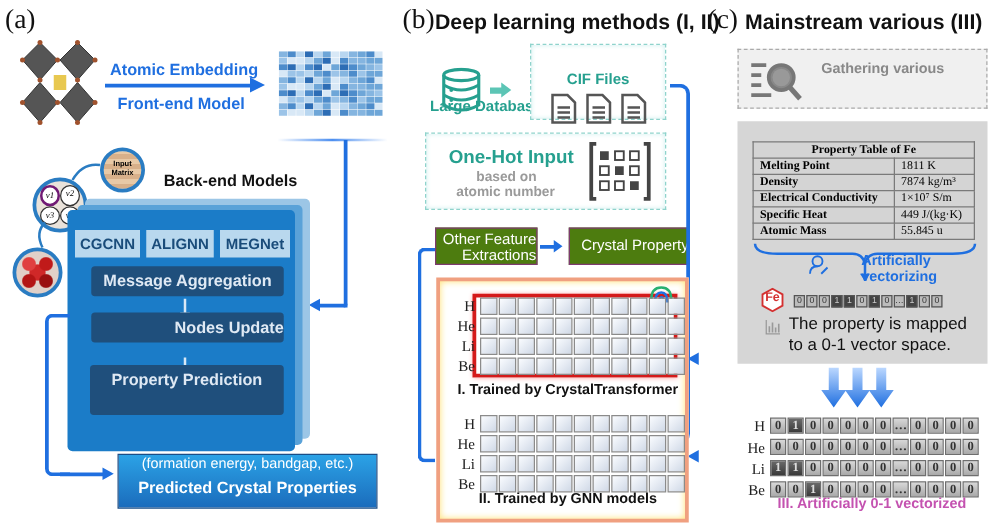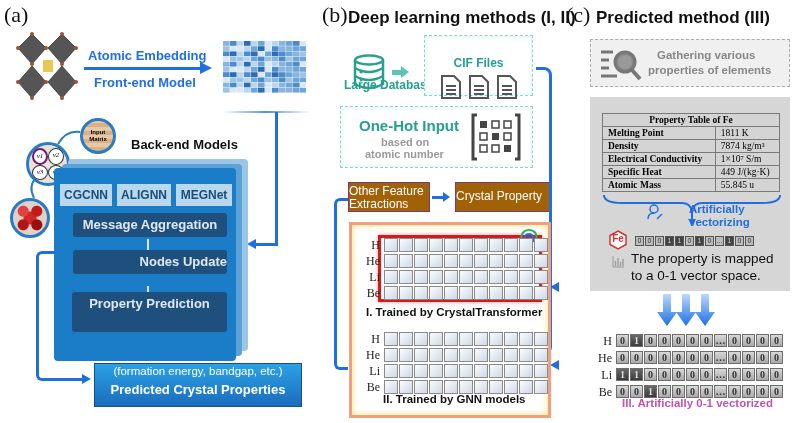--- a/index.html
+++ b/index.html
@@ -6,21 +6,21 @@
   body{width:798px;height:423px;position:relative;overflow:hidden;font-family:"Liberation Sans",sans-serif;}
   .abs{position:absolute;}
   .panel-label{font-family:"Liberation Serif",serif;font-size:22px;color:#111;}
   .panel-title{font-weight:bold;font-size:17px;color:#111;}
   .blue-txt{color:#1f6fe0;font-weight:bold;font-size:13px;}
   .teal{color:#26a08f;font-weight:bold;}
   .grey{color:#9a9a9a;font-weight:bold;}
   .dotbox{border:1.5px dashed #8fd3cc;background:#fff;box-shadow:0 0 4px #cdeeed inset;}
   .darkbtn{background:#1f4f7c;color:#dfe9f4;font-weight:bold;font-size:13px;text-align:center;border-radius:3px;}
   .lightbtn{background:#b9d8ee;color:#1a4c7a;font-weight:bold;font-size:12px;text-align:center;line-height:22px;}
-  .pink{background:#a16207;border:1.5px solid #7d3a6f;color:#fff;font-size:12px;text-align:left;}
+  .pink{background:#4d7c0f;border:1.5px solid #7d3a6f;color:#fff;font-size:12px;text-align:right;}
   .gridrow{display:flex;gap:1px;}
   .cell{width:14px;height:14px;background:linear-gradient(135deg,#fafcff,#cfd8e6);border:1px solid #8b8b8b;box-sizing:border-box;}
   .rowlab{font-family:"Liberation Serif",serif;font-size:12px;width:24px;text-align:right;padding-right:3px;line-height:15px;color:#222;}
   .vcell{width:13px;height:13px;box-sizing:border-box;border:1px solid #6e6e6e;background:linear-gradient(#d8d8d8,#a9a9a9);font-family:"Liberation Serif",serif;font-size:10px;font-weight:bold;line-height:11px;text-align:center;color:#333;}
   .vcell.one{background:linear-gradient(#6a6a6a,#3a3a3a);color:#ddd;}
   .fcell{width:9px;height:10px;box-sizing:border-box;border:1px solid #555;background:#bcbcbc;font-size:7px;line-height:8px;text-align:center;color:#333;}
   .fcell.one{background:#444;color:#ccc;}
   table.prop{border-collapse:collapse;font-family:"Liberation Serif",serif;font-size:9.5px;background:#d4d4d4;}
   table.prop td,table.prop th{border:1px solid #7a7a7a;padding:1px 5px;text-align:left;}
   table.prop th{text-align:center;font-weight:bold;}
@@ -420,31 +420,30 @@
       <span class="cell"></span>
       <span class="cell"></span>
       <span class="cell"></span>
       <span class="cell"></span>
       <span class="cell"></span>
     </div>
   </div>
 <div class="abs" style="left:383px;top:393px;font-weight:bold;font-size:11.5px;color:#111;">II. Trained by GNN models</div>
 
 <div class="abs panel-label" style="left:566px;top:2px;">(c)</div>
-<div class="abs panel-title" style="left:596px;top:8px;">Predicted method (III)</div>
+<div class="abs panel-title" style="left:596px;top:8px;">Mainstream various (III)</div>
 
 <div class="abs" style="left:590px;top:39px;width:200px;height:48px;background:#f0f0f0;border:1px dashed #aaa;box-sizing:border-box;">
   <svg style="position:absolute;left:8px;top:6px" width="44" height="36" viewBox="0 0 44 36">
     <path d="M2 6 H14 M2 14 H10 M2 22 H10 M2 30 H18" stroke="#777" stroke-width="3"></path>
     <circle cx="26" cy="16" r="10" fill="#888" stroke="#777" stroke-width="3"></circle>
     <circle cx="26" cy="16" r="7" fill="#999"></circle>
     <path d="M33 24 L41 33" stroke="#777" stroke-width="4"></path>
   </svg>
   <div style="position:absolute;left:66px;top:9px;font-weight:bold;font-size:11.5px;color:#888;">Gathering various</div>
-  <div style="position:absolute;left:57px;top:24px;font-weight:bold;font-size:11.5px;color:#888;">properties of elements</div>
 </div>
 
 <div class="abs" style="left:590px;top:97px;width:200px;height:194px;background:#d6d6d6;"></div>
 <table class="abs prop" style="left:602px;top:113px;width:178px;">
   <thead>
       <tr>
         <th colspan="2">Property Table of Fe</th>
       </tr>
     </thead>
   <tbody>

